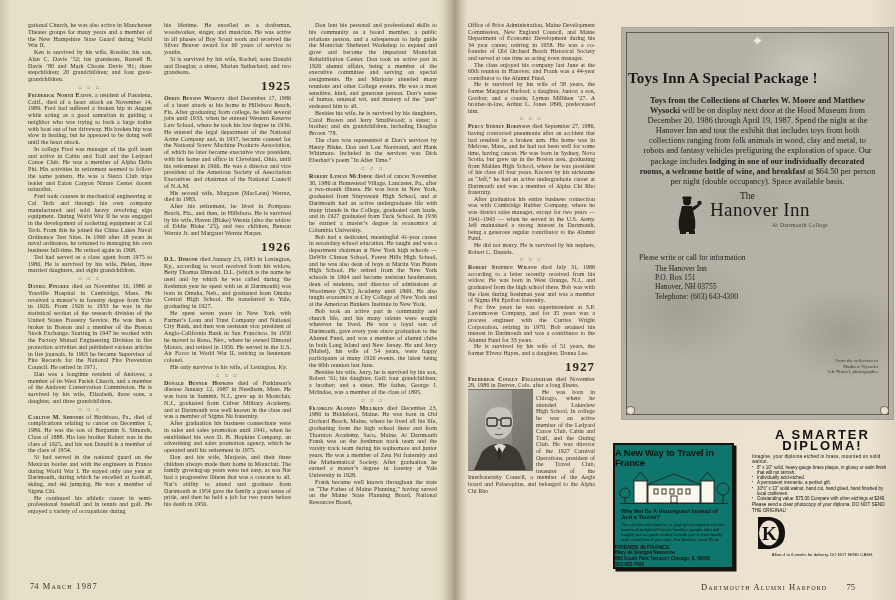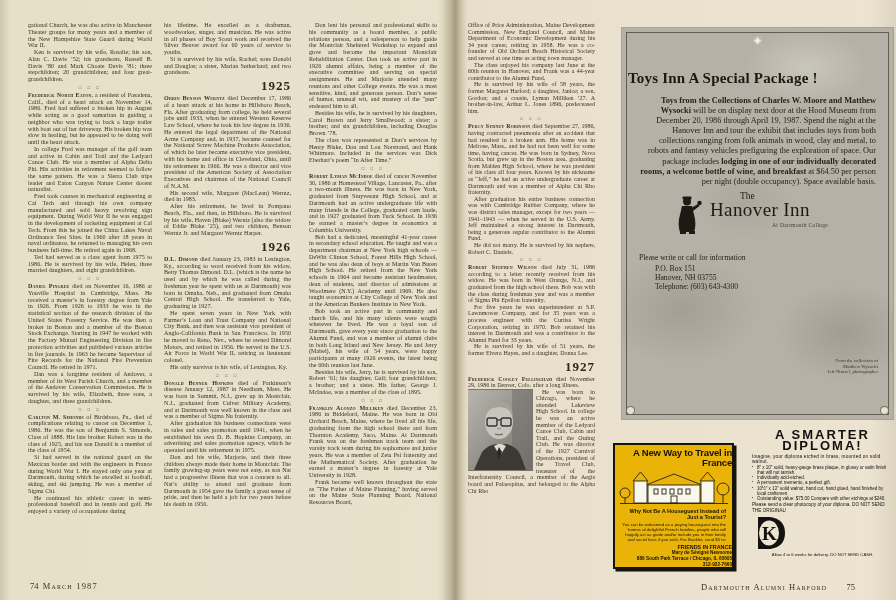--- a/index.html
+++ b/index.html
@@ -39,34 +39,34 @@
       radial-gradient(95px 70px at 82% 78%, rgba(55,50,42,.16), transparent 70%),
       radial-gradient(70px 50px at 45% 45%, rgba(55,50,42,.08), transparent 70%),
       #b5b1a6;
     box-shadow:0 0 0 1px rgba(110,103,88,.5)}
   .toys-frame{position:absolute;left:4px;top:4px;right:4px;bottom:4px;border:1px solid rgba(52,48,40,.65);pointer-events:none}
   .notch{position:absolute;width:9px;height:9px;border-radius:50%;background:#e9e1cd;border:1px solid rgba(52,48,40,.65)}
   .notch.bl{left:-1px;bottom:-1px}
   .notch.br{right:-1px;bottom:-1px}
   .toys-star{position:absolute;top:6px;left:50%;transform:translateX(-50%);color:#f2eddd;font-size:12px;text-shadow:0 0 3px rgba(255,255,250,.8)}
   .toys-title{padding:42px 6px 0;font-size:15px;font-weight:bold;color:#1c1913;letter-spacing:.2px}
-  .toys-body{padding:9px 17px 0;font-size:8.3px;line-height:10.1px;color:#26231b;text-align:right}
+  .toys-body{padding:9px 17px 0;font-size:8.3px;line-height:10.1px;color:#26231b;text-align:center}
   .toys-body .b{font-weight:bold}
   .hi-logo{position:relative;margin:4px 0 0 52px;height:50px;width:190px}
   .hi-bellhop{position:absolute;left:0;top:4px}
   .hi-the{position:absolute;left:66px;top:0;font-size:9.5px;color:#1e1b14}
   .hi-name{position:absolute;left:36px;top:8px;font-size:19px;letter-spacing:.4px;color:#1e1b14}
   .hi-tag{position:absolute;left:98px;top:31px;font-size:5.6px;color:#454136;letter-spacing:.3px}
   .toys-info{margin:12px 0 2px 17px;font-size:7.6px}
   .toys-addr{margin-left:33px;font-size:7.6px;line-height:9.3px}
   .toys-credit{position:absolute;right:15px;top:330px;text-align:right;font-size:4.8px;line-height:5.7px;color:#3b382f}
   
-  .france{position:absolute;left:613px;top:443px;width:121px;height:126px;background:#eab308;
+  .france{position:absolute;left:613px;top:443px;width:121px;height:126px;background:#0f766e;
     border:2px solid #15130e;box-shadow:2.5px 2.5px 0 #15130e;
-    font-family:"Liberation Sans",sans-serif;color:#16140e;text-align:right;overflow:hidden}
+    font-family:"Liberation Sans",sans-serif;color:#16140e;text-align:left;overflow:hidden}
   .fr-title{font-size:9.5px;font-weight:bold;line-height:10px;margin-top:3px;letter-spacing:-.2px}
   .fr-art{display:block;margin:1px auto 0}
   .fr-sub{font-size:5.5px;font-weight:bold;line-height:6.2px;margin:1px 6px 0}
   .fr-body{font-size:4.3px;line-height:5px;margin:2px 6px 0}
   .fr-org{font-size:5.4px;font-weight:bold;margin-top:2px}
   .fr-contact,.fr-addr,.fr-phone{font-size:4.7px;font-weight:bold;line-height:5.6px}
   
   .diploma{position:absolute;left:752px;top:429px;width:141px;height:150px;
     font-family:"Liberation Sans",sans-serif;color:#121110;overflow:hidden}
   .dp-title{text-align:center;font-size:13px;line-height:11.5px;font-weight:bold;letter-spacing:2px;transform:scaleY(.92)}
@@ -183,20 +183,21 @@
       <circle cx="25.5" cy="8" r="2.2" fill="#1d1a13"></circle>
       <rect x="6" y="36" width="6" height="3" fill="#1d1a13"></rect>
       <rect x="15" y="36" width="6" height="3" fill="#1d1a13"></rect>
     </svg>
     <div class="hi-the">The</div>
     <div class="hi-name">Hanover Inn</div>
     <div class="hi-tag">At Dartmouth College</div>
   </div>
   <div class="toys-info">Please write or call for information</div>
   <div class="toys-addr">
+      <div>The Hanover Inn</div>
       <div>P.O. Box 151</div>
       <div>Hanover, NH 03755</div>
       <div>Telephone: (603) 643-4300</div>
     </div>
   <div class="toys-credit">
       <div>From the collection of</div>
       <div>Matthew Wysocki</div>
       <div>Jeff Nintzel, photographer</div>
     </div>
   <div class="toys-frame">

